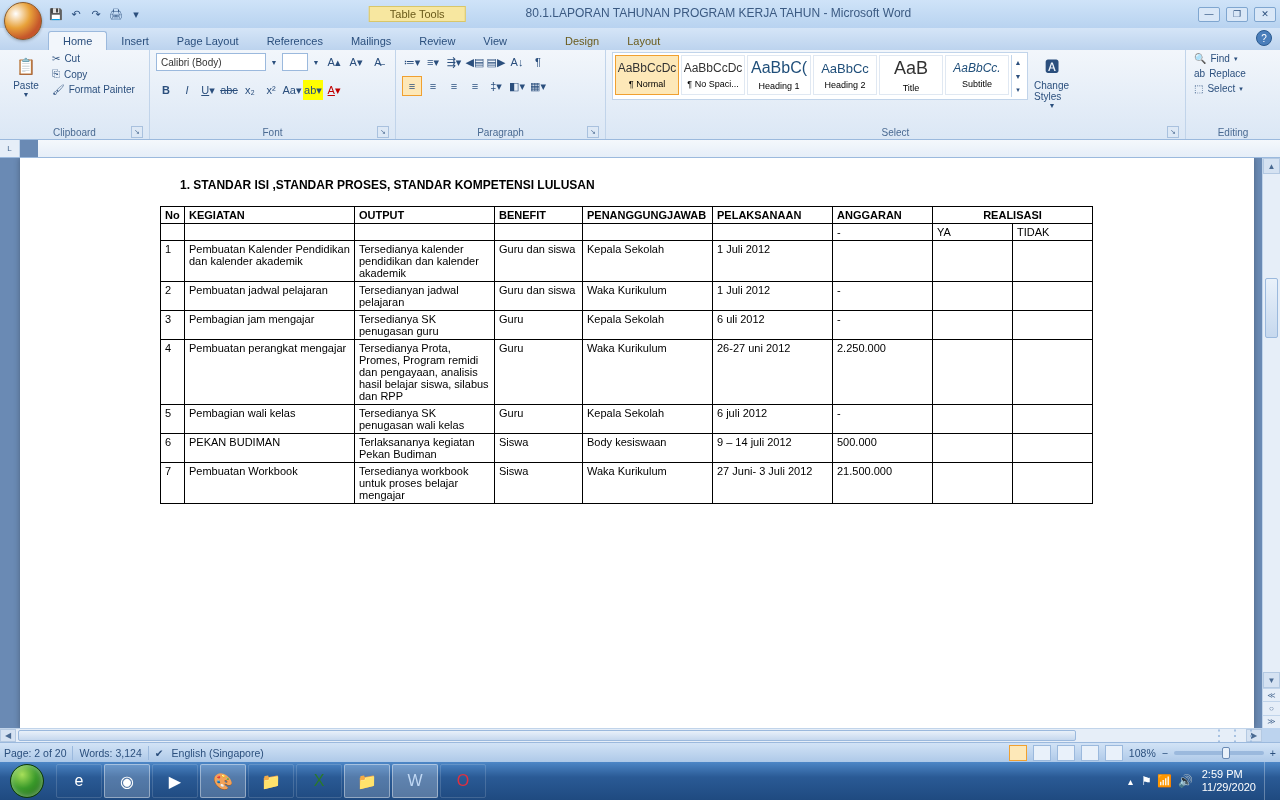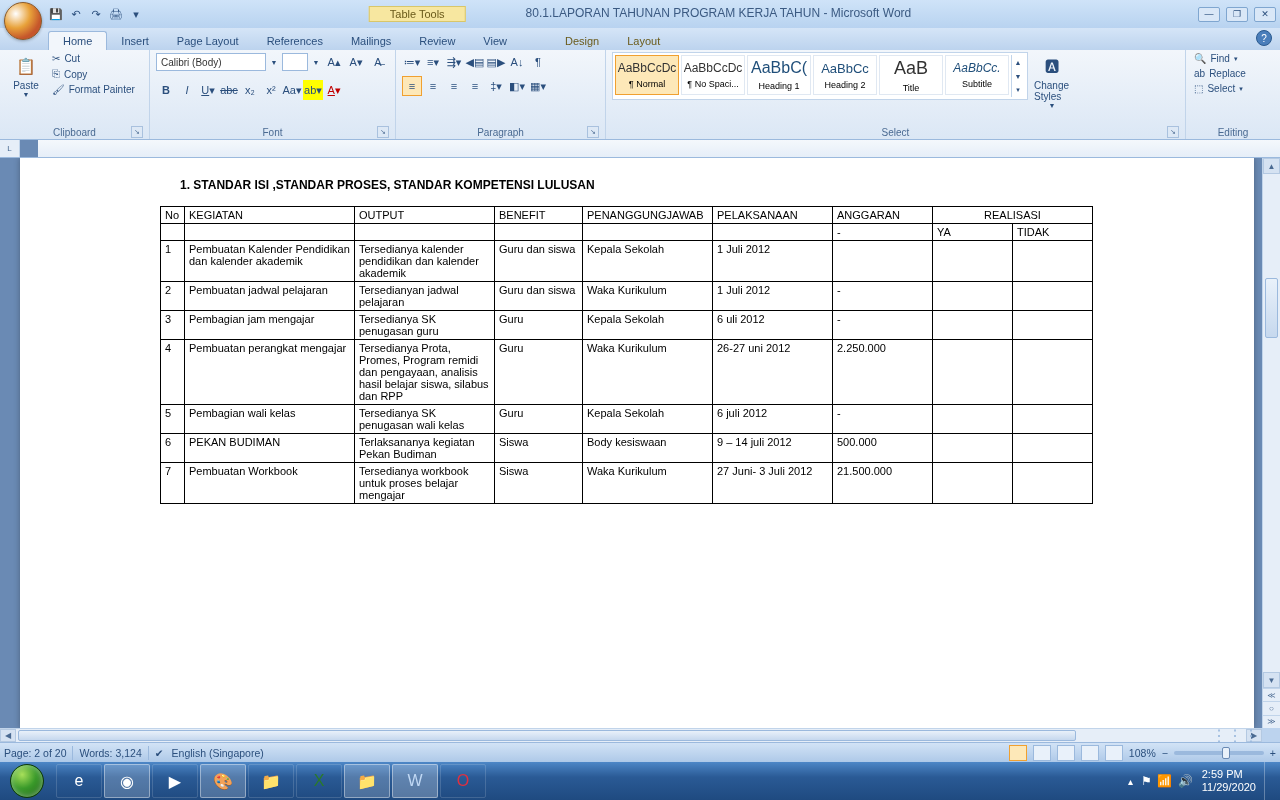--- a/index.html
+++ b/index.html
@@ -51,21 +51,21 @@
 .ruler-btn { width: 20px; background: #e6eef8; border-right: 1px solid #c1d4ea; display: flex; align-items: center; justify-content: center; font-size: 8px; color: #4a6a92; cursor: pointer; }
 .ruler { flex: 1; background: linear-gradient(#f4f8fc,#e6eef8); position: relative; font-size: 7px; color: #4a6a92; overflow: hidden; }
 .ruler-dark { position: absolute; top: 0; height: 100%; background: #6a8ab4; }
 
 
 .doc-area { position: absolute; top: 158px; left: 0; right: 18px; bottom: 52px; background: #6a8ab4; overflow: hidden; }
 .page { position: absolute; top: 0; left: 20px; right: 8px; background: #fff; box-shadow: 0 0 6px rgba(0,0,0,.3); padding: 20px 0 20px 0; min-height: 100%; }
 .heading { font-size: 12px; font-weight: bold; margin-left: 160px; color: #000; }
 .data-table { margin: 14px 0 0 140px; border-collapse: collapse; font-size: 11px; }
 .data-table th, .data-table td { border: 1px solid #000; padding: 2px 4px; text-align: left; vertical-align: top; font-weight: normal; }
-.data-table th { font-weight: normal; }
+.data-table th { font-weight: bold; }
 .footer-text { margin: 24px 0 0 140px; font-size: 12px; color: #999; }
 
 .vscroll { position: absolute; top: 158px; right: 0; bottom: 52px; width: 18px; background: #e6eef8; border-left: 1px solid #c1d4ea; }
 .vscroll .up, .vscroll .dn { height: 16px; background: #d5e2f2; border: 1px solid #b4c9e2; font-size: 8px; display: flex; align-items: center; justify-content: center; cursor: pointer; color: #4a6a92; }
 .vscroll .thumb { position: absolute; top: 120px; left: 2px; right: 2px; height: 60px; background: linear-gradient(#e9f1fa,#c6d8ee); border: 1px solid #9bb9dd; border-radius: 2px; cursor: pointer; }
 .vscroll .dn { position: absolute; bottom: 40px; left: 0; right: 0; }
 .vscroll .nav { position: absolute; bottom: 0; left: 0; right: 0; height: 40px; display: flex; flex-direction: column; }
 .vscroll .nav span { flex: 1; border-top: 1px solid #c1d4ea; display: flex; align-items: center; justify-content: center; font-size: 8px; cursor: pointer; color: #4a6a92; }
 
 .hscroll { position: absolute; left: 0; right: 18px; bottom: 38px; height: 14px; background: #e6eef8; border-top: 1px solid #c1d4ea; display: flex; }

